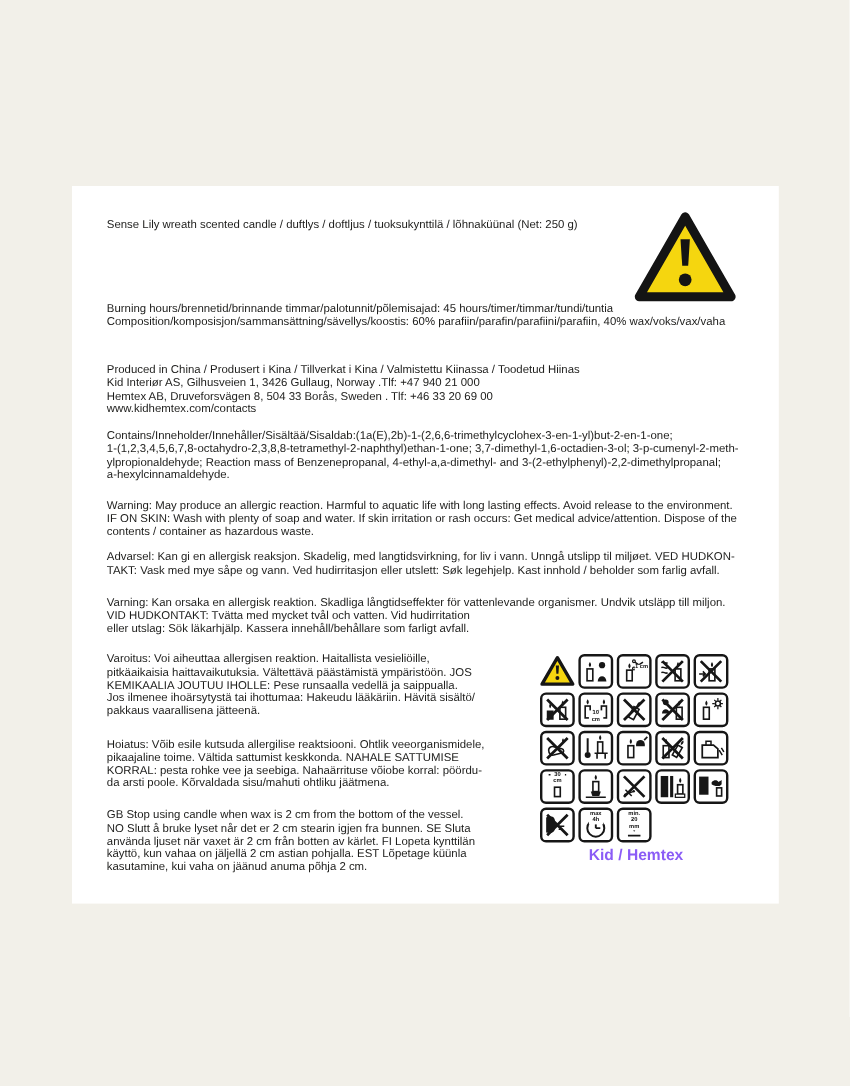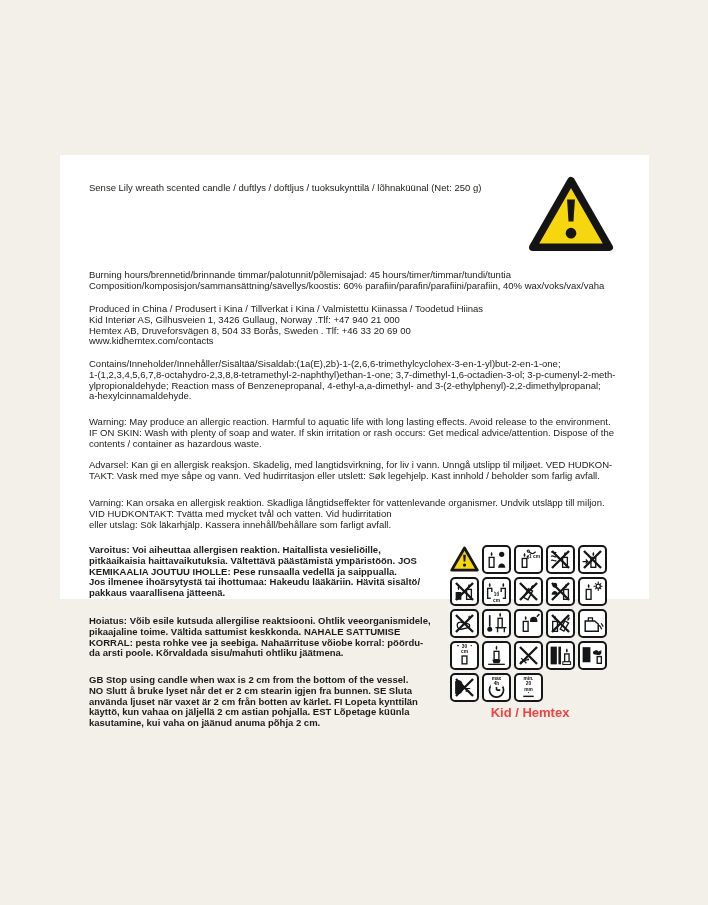--- a/index.html
+++ b/index.html
@@ -3,64 +3,64 @@
 <meta charset="utf-8">
 <style>
   html,body{margin:0;padding:0;}
   body{
     width:708px;height:905px;position:relative;
     background:#f2f0e9;
     font-family:"Liberation Sans",sans-serif;
     overflow:hidden;
   }
   .label{
-    position:absolute;left:60px;top:155px;width:589px;height:444px;
+    position:absolute;left:60px;top:155px;width:589px;height:598px;
     background:#ffffff;
   }
   .para{
     position:absolute;left:29px;margin:0;
     font-size:9.5px;line-height:10.8px;color:#1c1c1a;
     white-space:pre-line;width:548px;letter-spacing:0;
   }
-  .narrow{width:365px;font-weight:bold;}
+  .narrow{width:365px;}
   .tri-big{position:absolute;left:467px;top:20px;width:88px;height:78px;}
   .picto-area{position:absolute;left:390px;top:390px;width:166px;}
   .picto-row{display:flex;gap:3px;margin-bottom:3px;}
   .picto{
     position:relative;width:29px;height:29px;
     border:2px solid #161616;border-radius:5px;background:#fff;
     box-sizing:border-box;flex:0 0 auto;
   }
   .picto svg{position:absolute;inset:0;width:100%;height:100%;}
   .picto.plain{border:none;border-radius:0;background:transparent;}
   .plabel{
     position:absolute;font-weight:700;font-size:4.8px;line-height:1.1;
     background:#fff;color:#111;white-space:pre-line;text-align:center;z-index:2;
   }
   .plabel.top{top:1px;left:50%;transform:translateX(-50%);}
   .plabel.mid{top:7px;right:1px;}
   .plabel.bot{bottom:1px;left:50%;transform:translateX(-50%);}
   .brand{
     margin-top:3px;text-align:center;font-weight:700;font-size:13px;
-    color:#ef4444;width:160px;
+    color:#8b5cf6;width:160px;
   }
 </style>
 </head>
 <body>
 
 <div class="label">
 
   <svg class="tri-big" viewBox="0 0 24 22" aria-hidden="true">
     <path d="M12 1.6 22.8 20.4 H1.2 Z" fill="#f5d60f" stroke="#141414" stroke-width="2.1" stroke-linejoin="round"></path>
     <path d="M10.9 6.9 h2.2 l-.4 6.2 h-1.4 z" fill="#141414"></path>
     <circle cx="12" cy="16.4" r="1.5" fill="#141414"></circle>
   </svg>
 
   <p class="para" style="top:28px">Sense Lily wreath scented candle / duftlys / doftljus / tuoksukynttilä / lõhnaküünal (Net: 250 g)</p>
-  <p class="para" style="top:115px">Burning hours/brennetid/brinnande timmar/palotunnit/põlemisajad: 45 hours/timer/timmar/tundi/tuntia
+  <p class="para" style="top:98px">Burning hours/brennetid/brinnande timmar/palotunnit/põlemisajad: 45 hours/timer/timmar/tundi/tuntia
 Composition/komposisjon/sammansättning/sävellys/koostis: 60% parafiin/parafin/parafiini/parafiin, 40% wax/voks/vax/vaha</p>
   <p class="para" style="top:149px">Produced in China / Produsert i Kina / Tillverkat i Kina / Valmistettu Kiinassa / Toodetud Hiinas
 Kid Interiør AS, Gilhusveien 1, 3426 Gullaug, Norway .Tlf: +47 940 21 000
 Hemtex AB, Druveforsvägen 8, 504 33 Borås, Sweden . Tlf: +46 33 20 69 00
 www.kidhemtex.com/contacts</p>
   <p class="para" style="top:204px">Contains/Inneholder/Innehåller/Sisältää/Sisaldab:(1a(E),2b)-1-(2,6,6-trimethylcyclohex-3-en-1-yl)but-2-en-1-one;
 1-(1,2,3,4,5,6,7,8-octahydro-2,3,8,8-tetramethyl-2-naphthyl)ethan-1-one; 3,7-dimethyl-1,6-octadien-3-ol; 3-p-cumenyl-2-meth-
 ylpropionaldehyde; Reaction mass of Benzenepropanal, 4-ethyl-a,a-dimethyl- and 3-(2-ethylphenyl)-2,2-dimethylpropanal;
 a-hexylcinnamaldehyde.</p>
   <p class="para" style="top:262px">Warning: May produce an allergic reaction. Harmful to aquatic life with long lasting effects. Avoid release to the environment.

